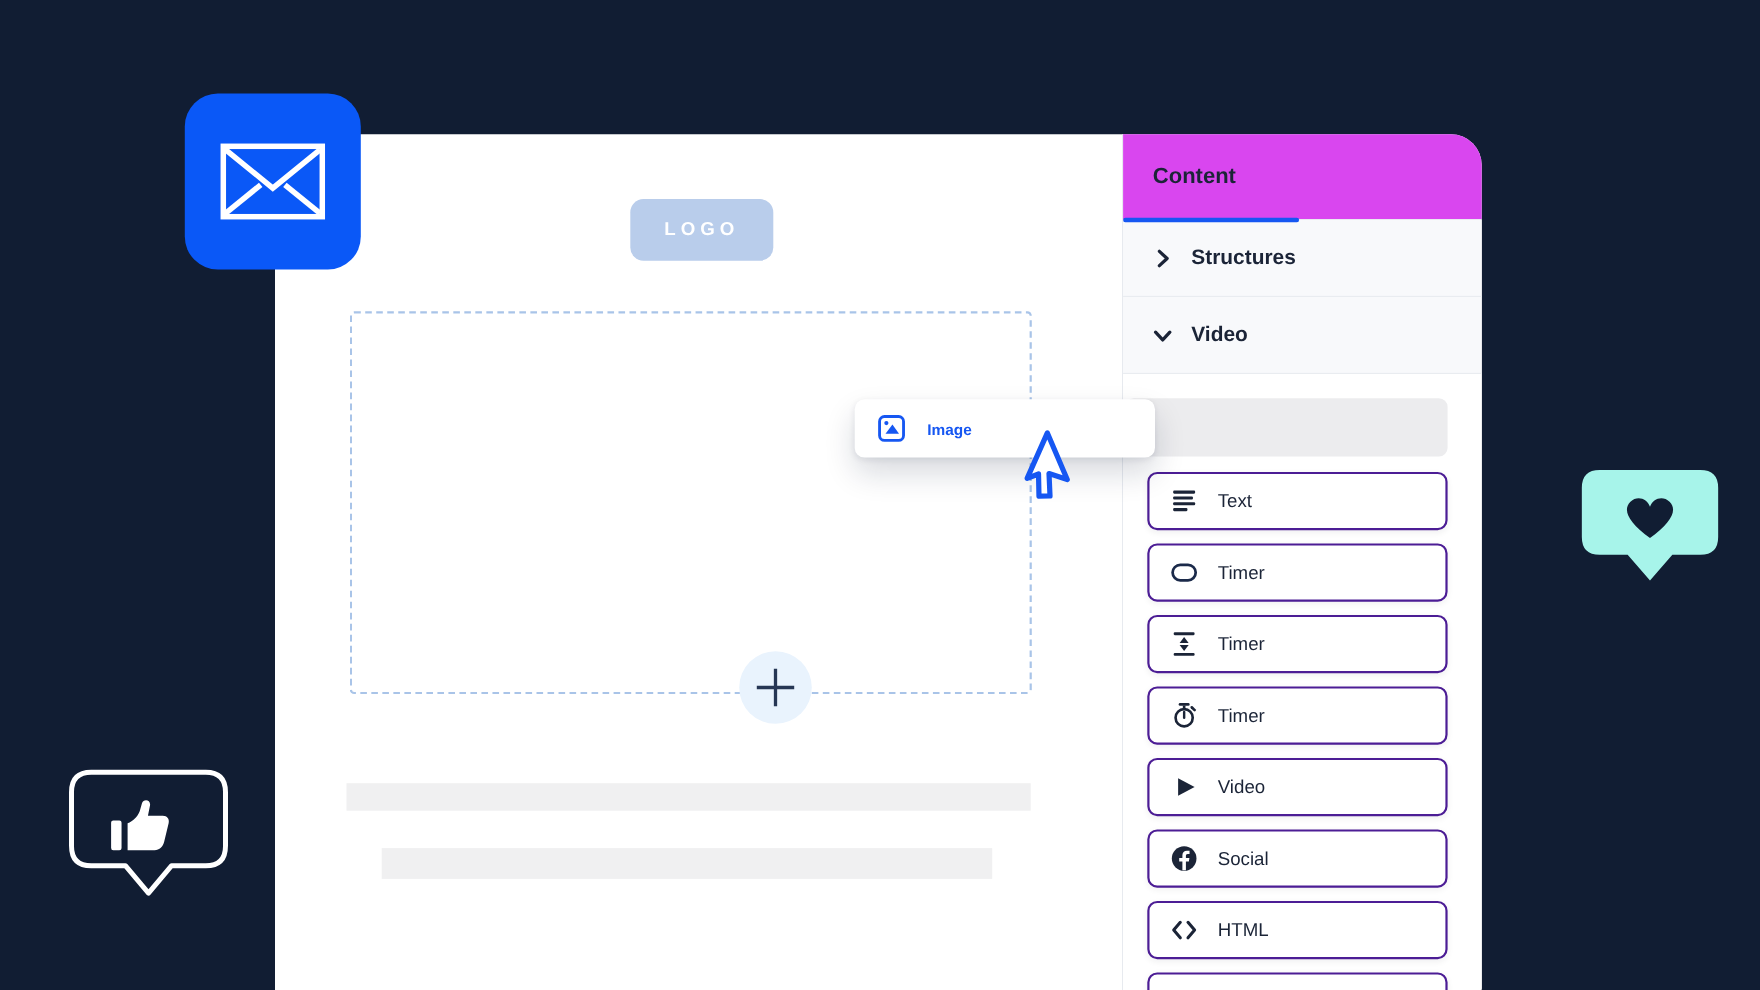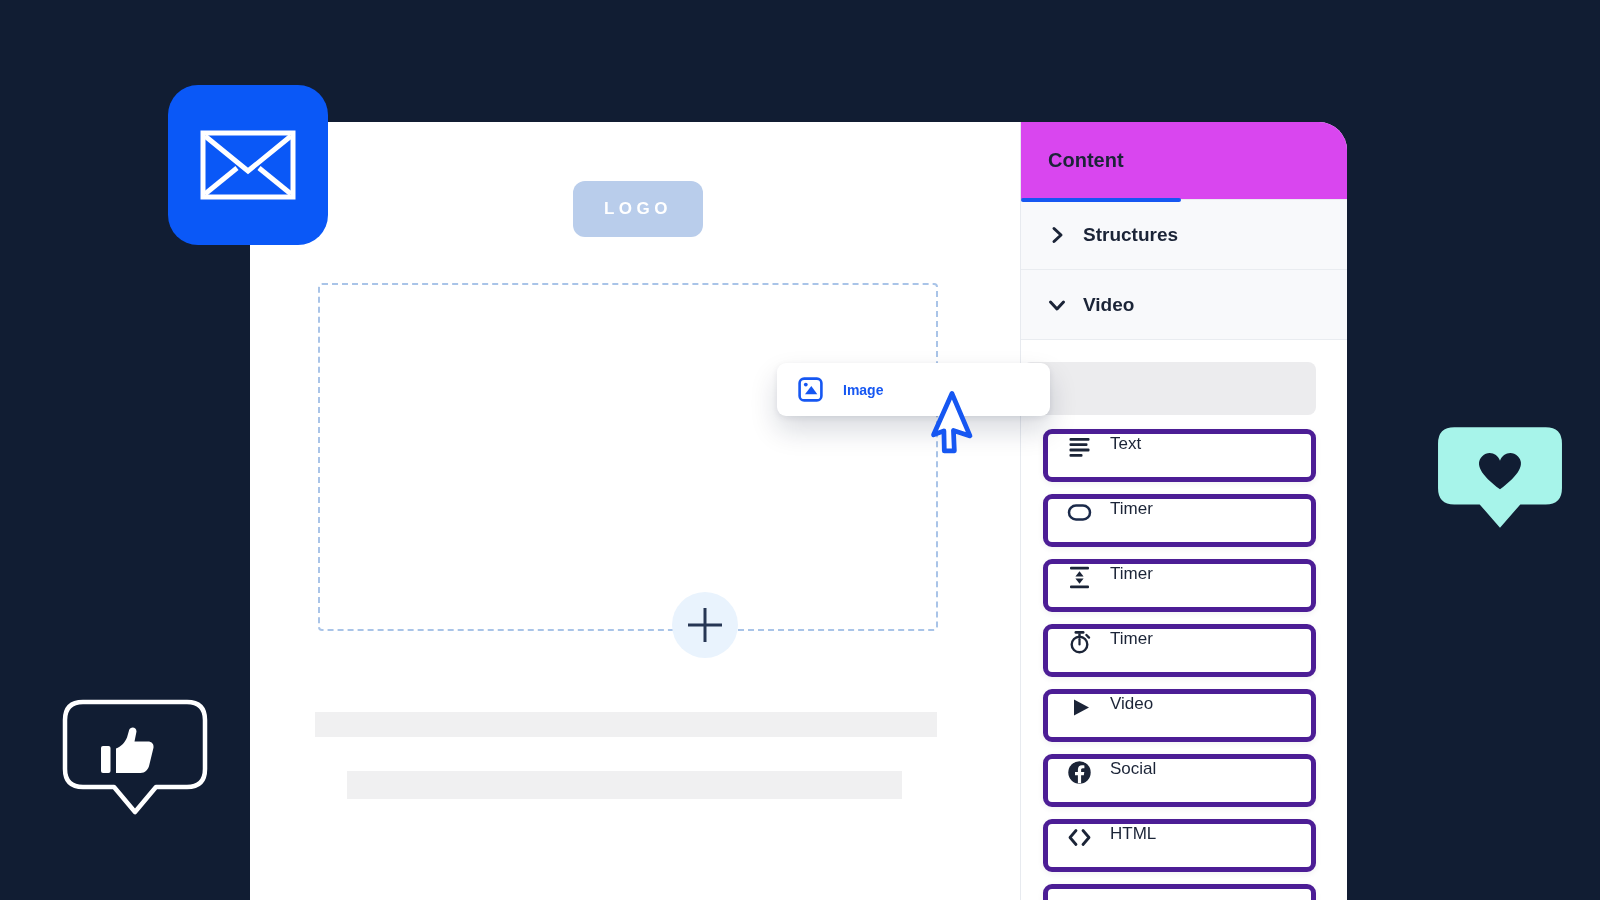--- a/index.html
+++ b/index.html
@@ -62,23 +62,23 @@
     font-size:19px; font-weight:700; color:#1b2437; cursor:pointer;
   }
   .chev { width:22px; height:22px; flex:none; display:flex; }
   .blocks-area { position:relative; background:#fff; height:559px; }
   .slot-placeholder {
     position:absolute; left:2px; top:22px; width:293px; height:53px;
     background:#ececee; border-radius:8px;
   }
   .block-card {
     position:absolute; left:22px; width:273px; height:53px;
-    background:#fff; border:5px solid #4c1d95; border-radius:9px;
+    background:#fff; border:2px solid #4c1d95; border-radius:9px;
     box-shadow:0 2px 6px rgba(16,24,40,.06);
-    display:flex; align-items:flex-start; padding-left:18px; gap:17px;
+    display:flex; align-items:center; padding-left:18px; gap:17px;
     font-size:17px; font-weight:500; color:#1b2437; cursor:pointer;
   }
   .block-card .bicon { width:27px; height:27px; flex:none; display:flex; }
 
   
   .drag-chip {
     position:absolute; left:777px; top:363px; width:273px; height:53px;
     background:#fff; border-radius:9px; z-index:5;
     box-shadow:0 14px 28px rgba(13,25,55,.16), 0 2px 6px rgba(13,25,55,.08);
     display:flex; align-items:center; padding-left:20px; gap:19px;

